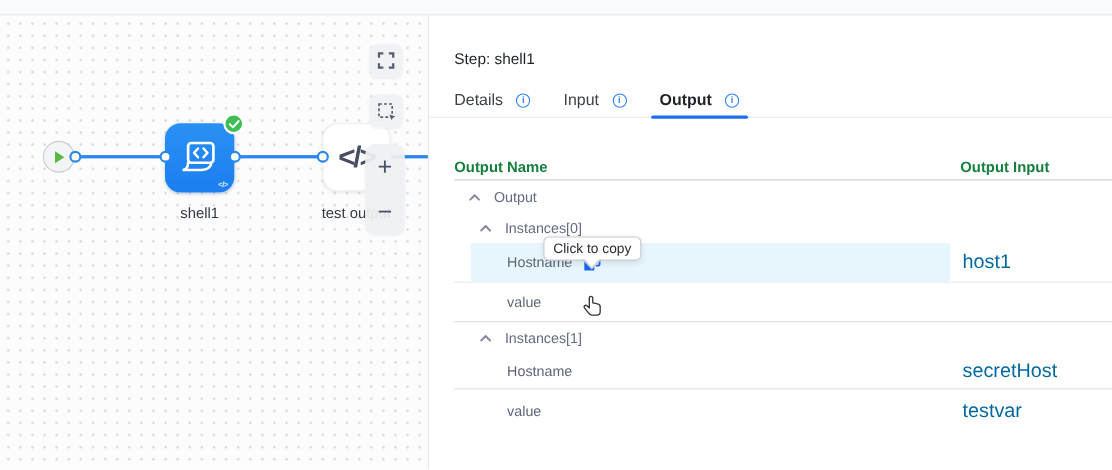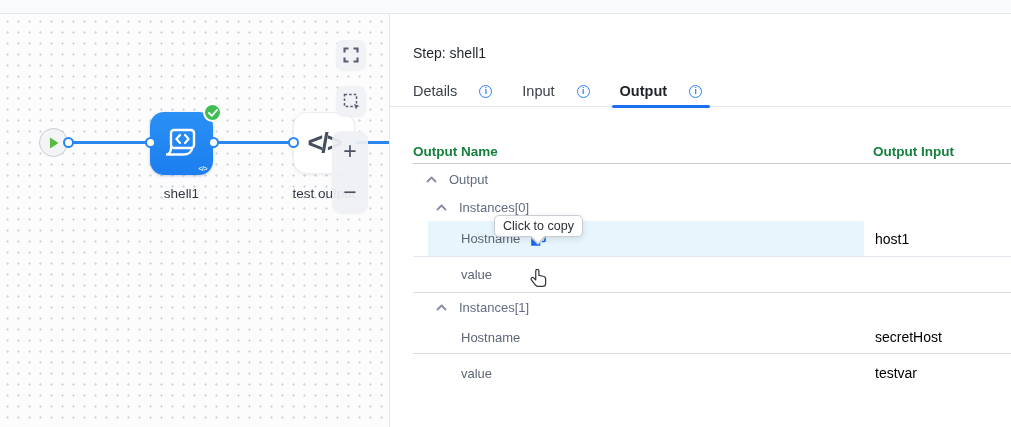--- a/index.html
+++ b/index.html
@@ -59,42 +59,42 @@
     font-family:"Liberation Sans", sans-serif; }
 
   
   .panel { position:absolute; left:390px; top:14px; width:621px; height:413px;
     background:#ffffff; }
   .panel-title { position:absolute; left:23px; top:20px; font-size:14px;
     font-weight:400; color:#1f2329;margin-top:11px; }
 
   .tabs { position:absolute; left:15px; top:61px; height:32px; display:flex; gap:14px; }
   .tabs-border { position:absolute; left:0; right:0; top:92px; height:1px; background:#e6e8ed; }
-  .tab { position:relative; display:flex; align-items:center; gap:22px;
+  .tab { position:relative; display:flex; align-items:center; gap:12px;
     padding:0 8px; font-size:14.5px; color:#3b4048; font-weight:500; cursor:pointer; }
   .tab.active { font-weight:700; color:#1f2329; }
   .tab .underline { position:absolute; left:0; right:0; bottom:-1px; height:3.5px;
     background:#1d6ff2; border-radius:3px; }
   .info-icon { display:inline-flex; width:13px; height:13px; border-radius:50%;
     border:1.3px solid #2f80f5; color:#2f80f5; font-size:8.5px; font-weight:700;
     align-items:center; justify-content:center; line-height:1; }
 
   .tbl-head { position:absolute; left:23px; right:0; top:130px; height:19px;
     font-size:13.5px; font-weight:700; color:#15803d; }
   .tbl-head .col-value { position:absolute; left:460px; top:0; }
   .head-divider { position:absolute; left:23px; right:0; top:149px; height:1px; background:#c9cdd4; }
 
   .rows { position:absolute; left:23px; right:0; top:151px; }
   .row { position:relative; display:flex; align-items:center; }
   .row-group { height:28px; font-size:13px; color:#636c84; cursor:pointer; }
   .row-leaf { height:36px; font-size:13px; color:#5d6577; }
   .chev { display:inline-flex; margin-right:12px; }
   .lvl1 .chev { margin-left:13px; } .lvl2 .chev { margin-left:18px; } .lvl3 .chev { margin-left:23px; }
   .leaf-label { margin-left:48px; position:relative; z-index:2; }
-  .cell-value { position:absolute; left:462px; font-size:14px; color:#000000; z-index:2; }
+  .cell-value { position:absolute; left:462px; font-size:18px; color:#0369a1; z-index:2; }
   .row-highlight { position:absolute; left:15px; top:0; bottom:0; width:436px;
     background:#e7f6fd; z-index:1; }
   .bb-light { border-bottom:1px solid #e3e8ee; }
   .bb-group { border-bottom:1px solid #d8dce3; }
   .copy-icon { display:inline-flex; margin-left:9px; position:relative; z-index:2; cursor:pointer; }
 
   .tooltip { position:absolute; left:104px; top:201px; width:89px; height:22px;
     background:#ffffff; border:1px solid #c8ccd3; border-radius:5px; z-index:30;
     display:flex; align-items:center; justify-content:center;
     font-size:12.5px; color:#2a2e35; box-shadow:0 2px 6px rgba(31,35,41,.12); }

